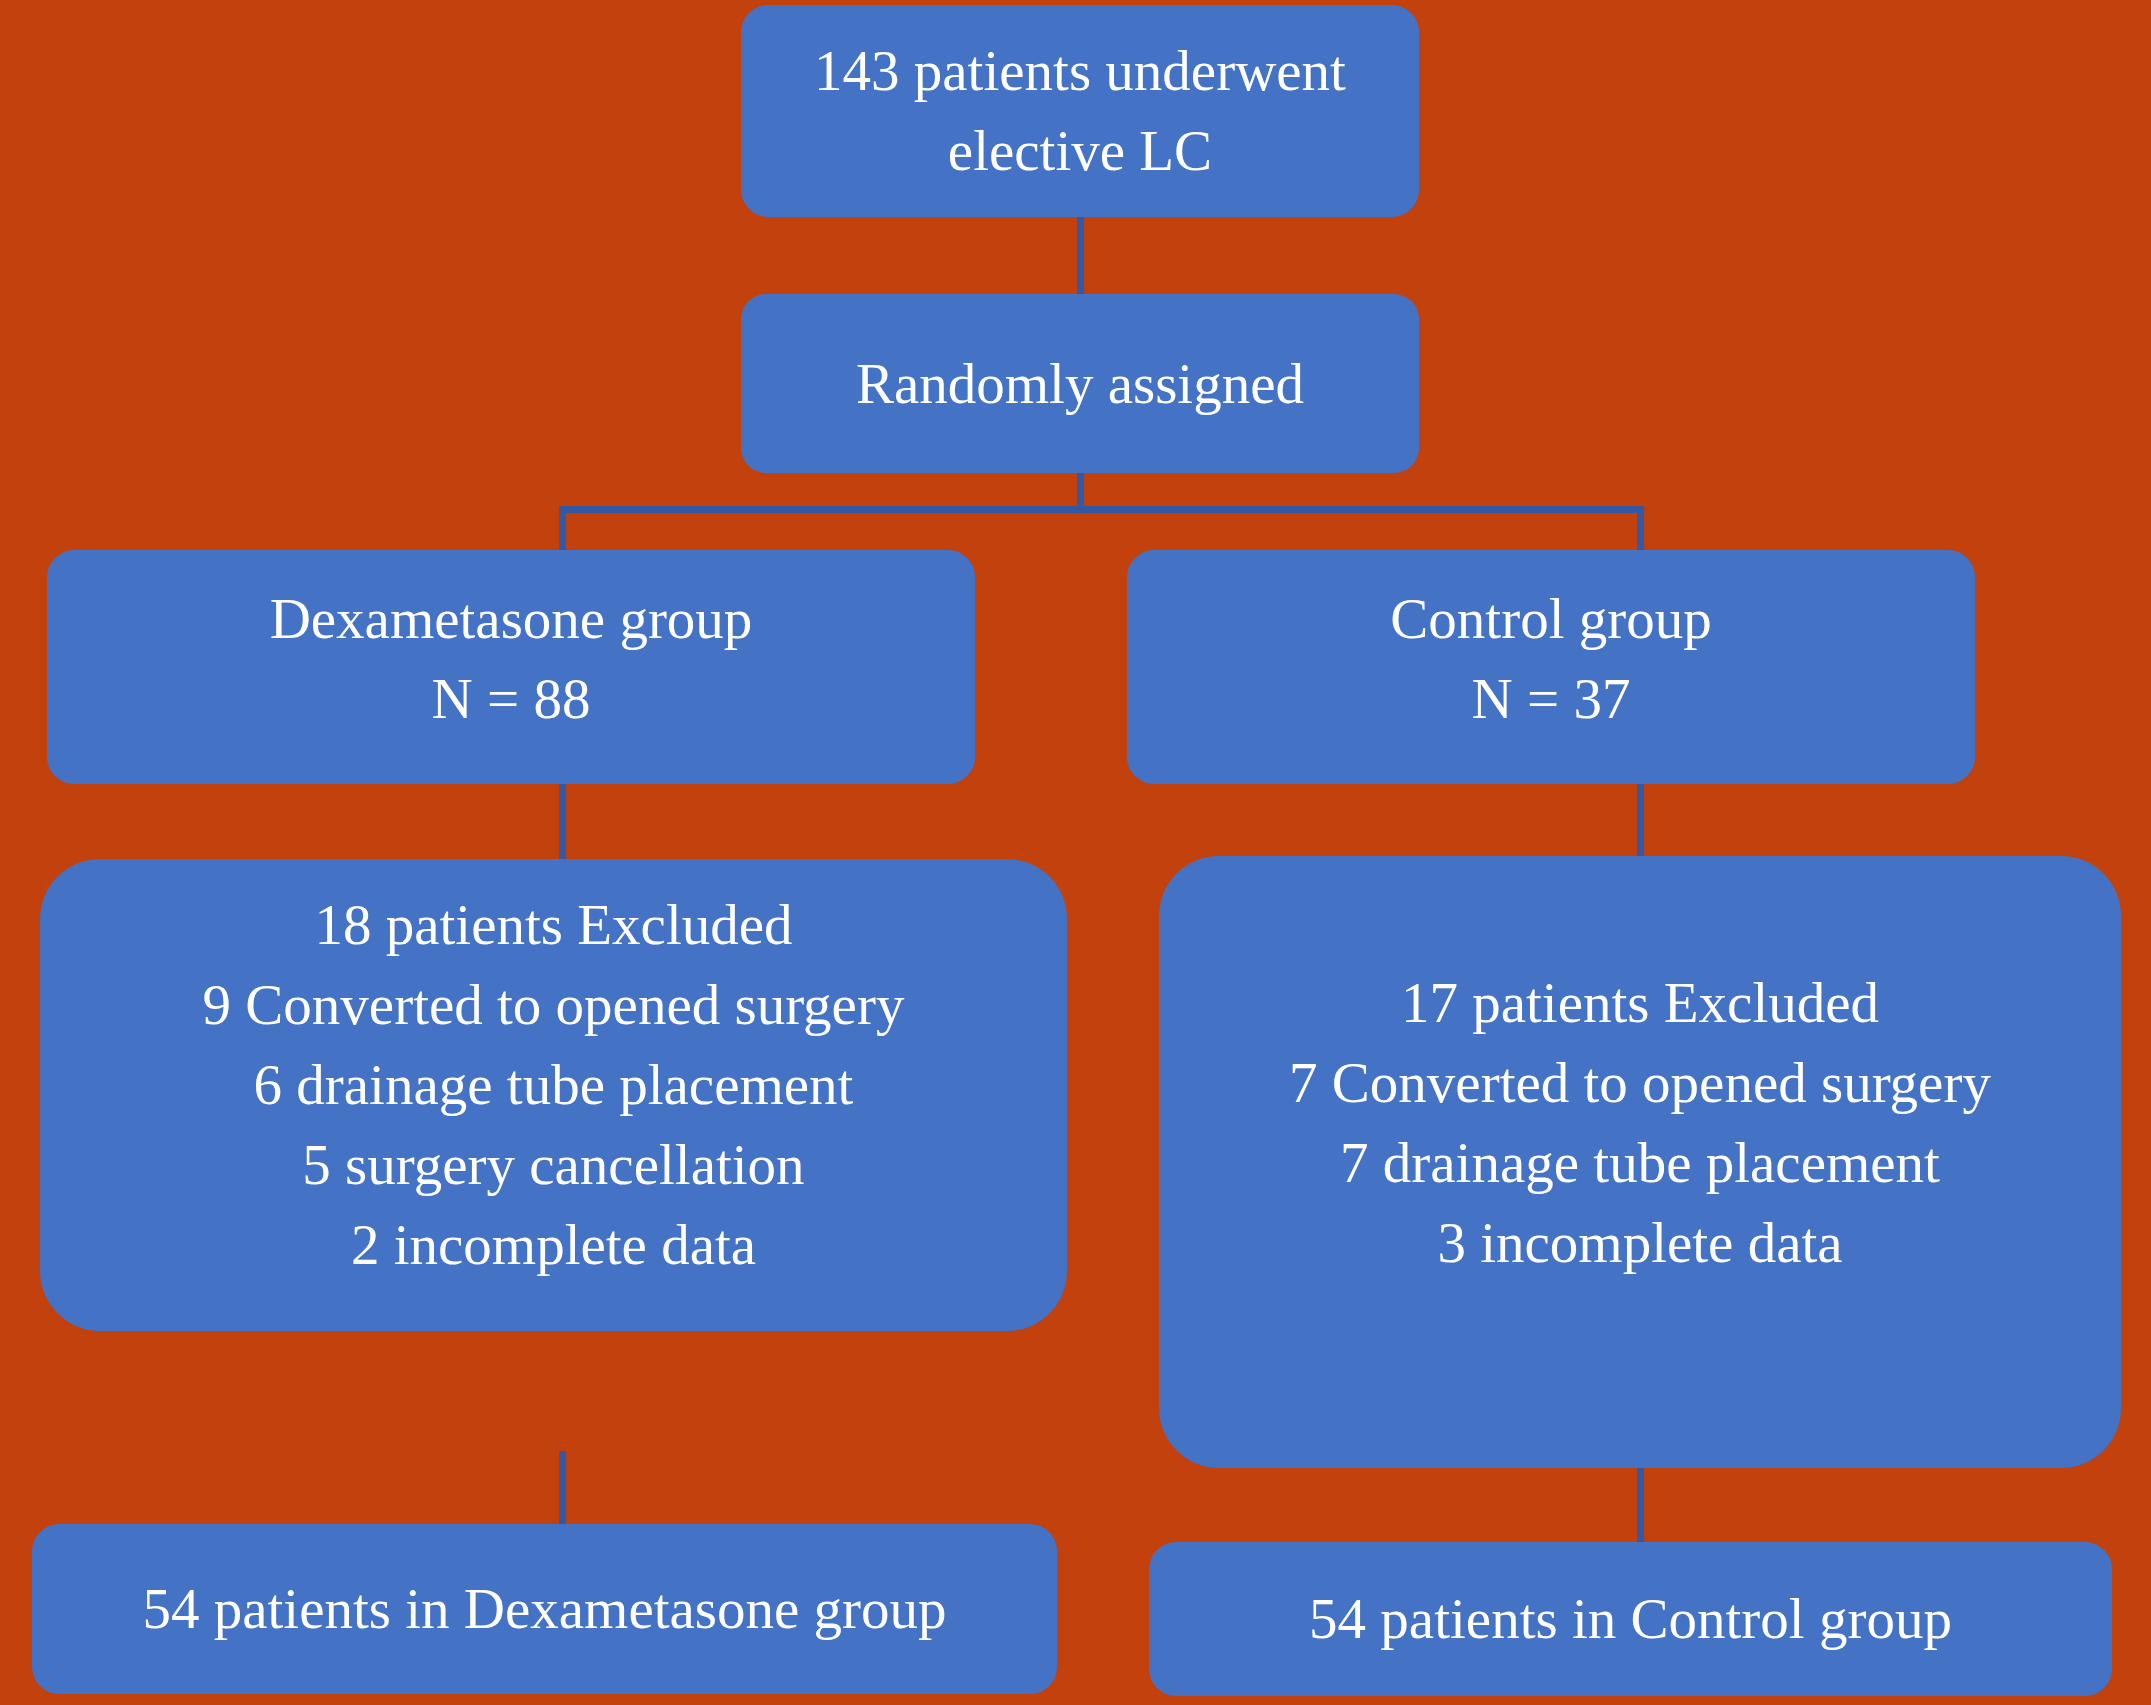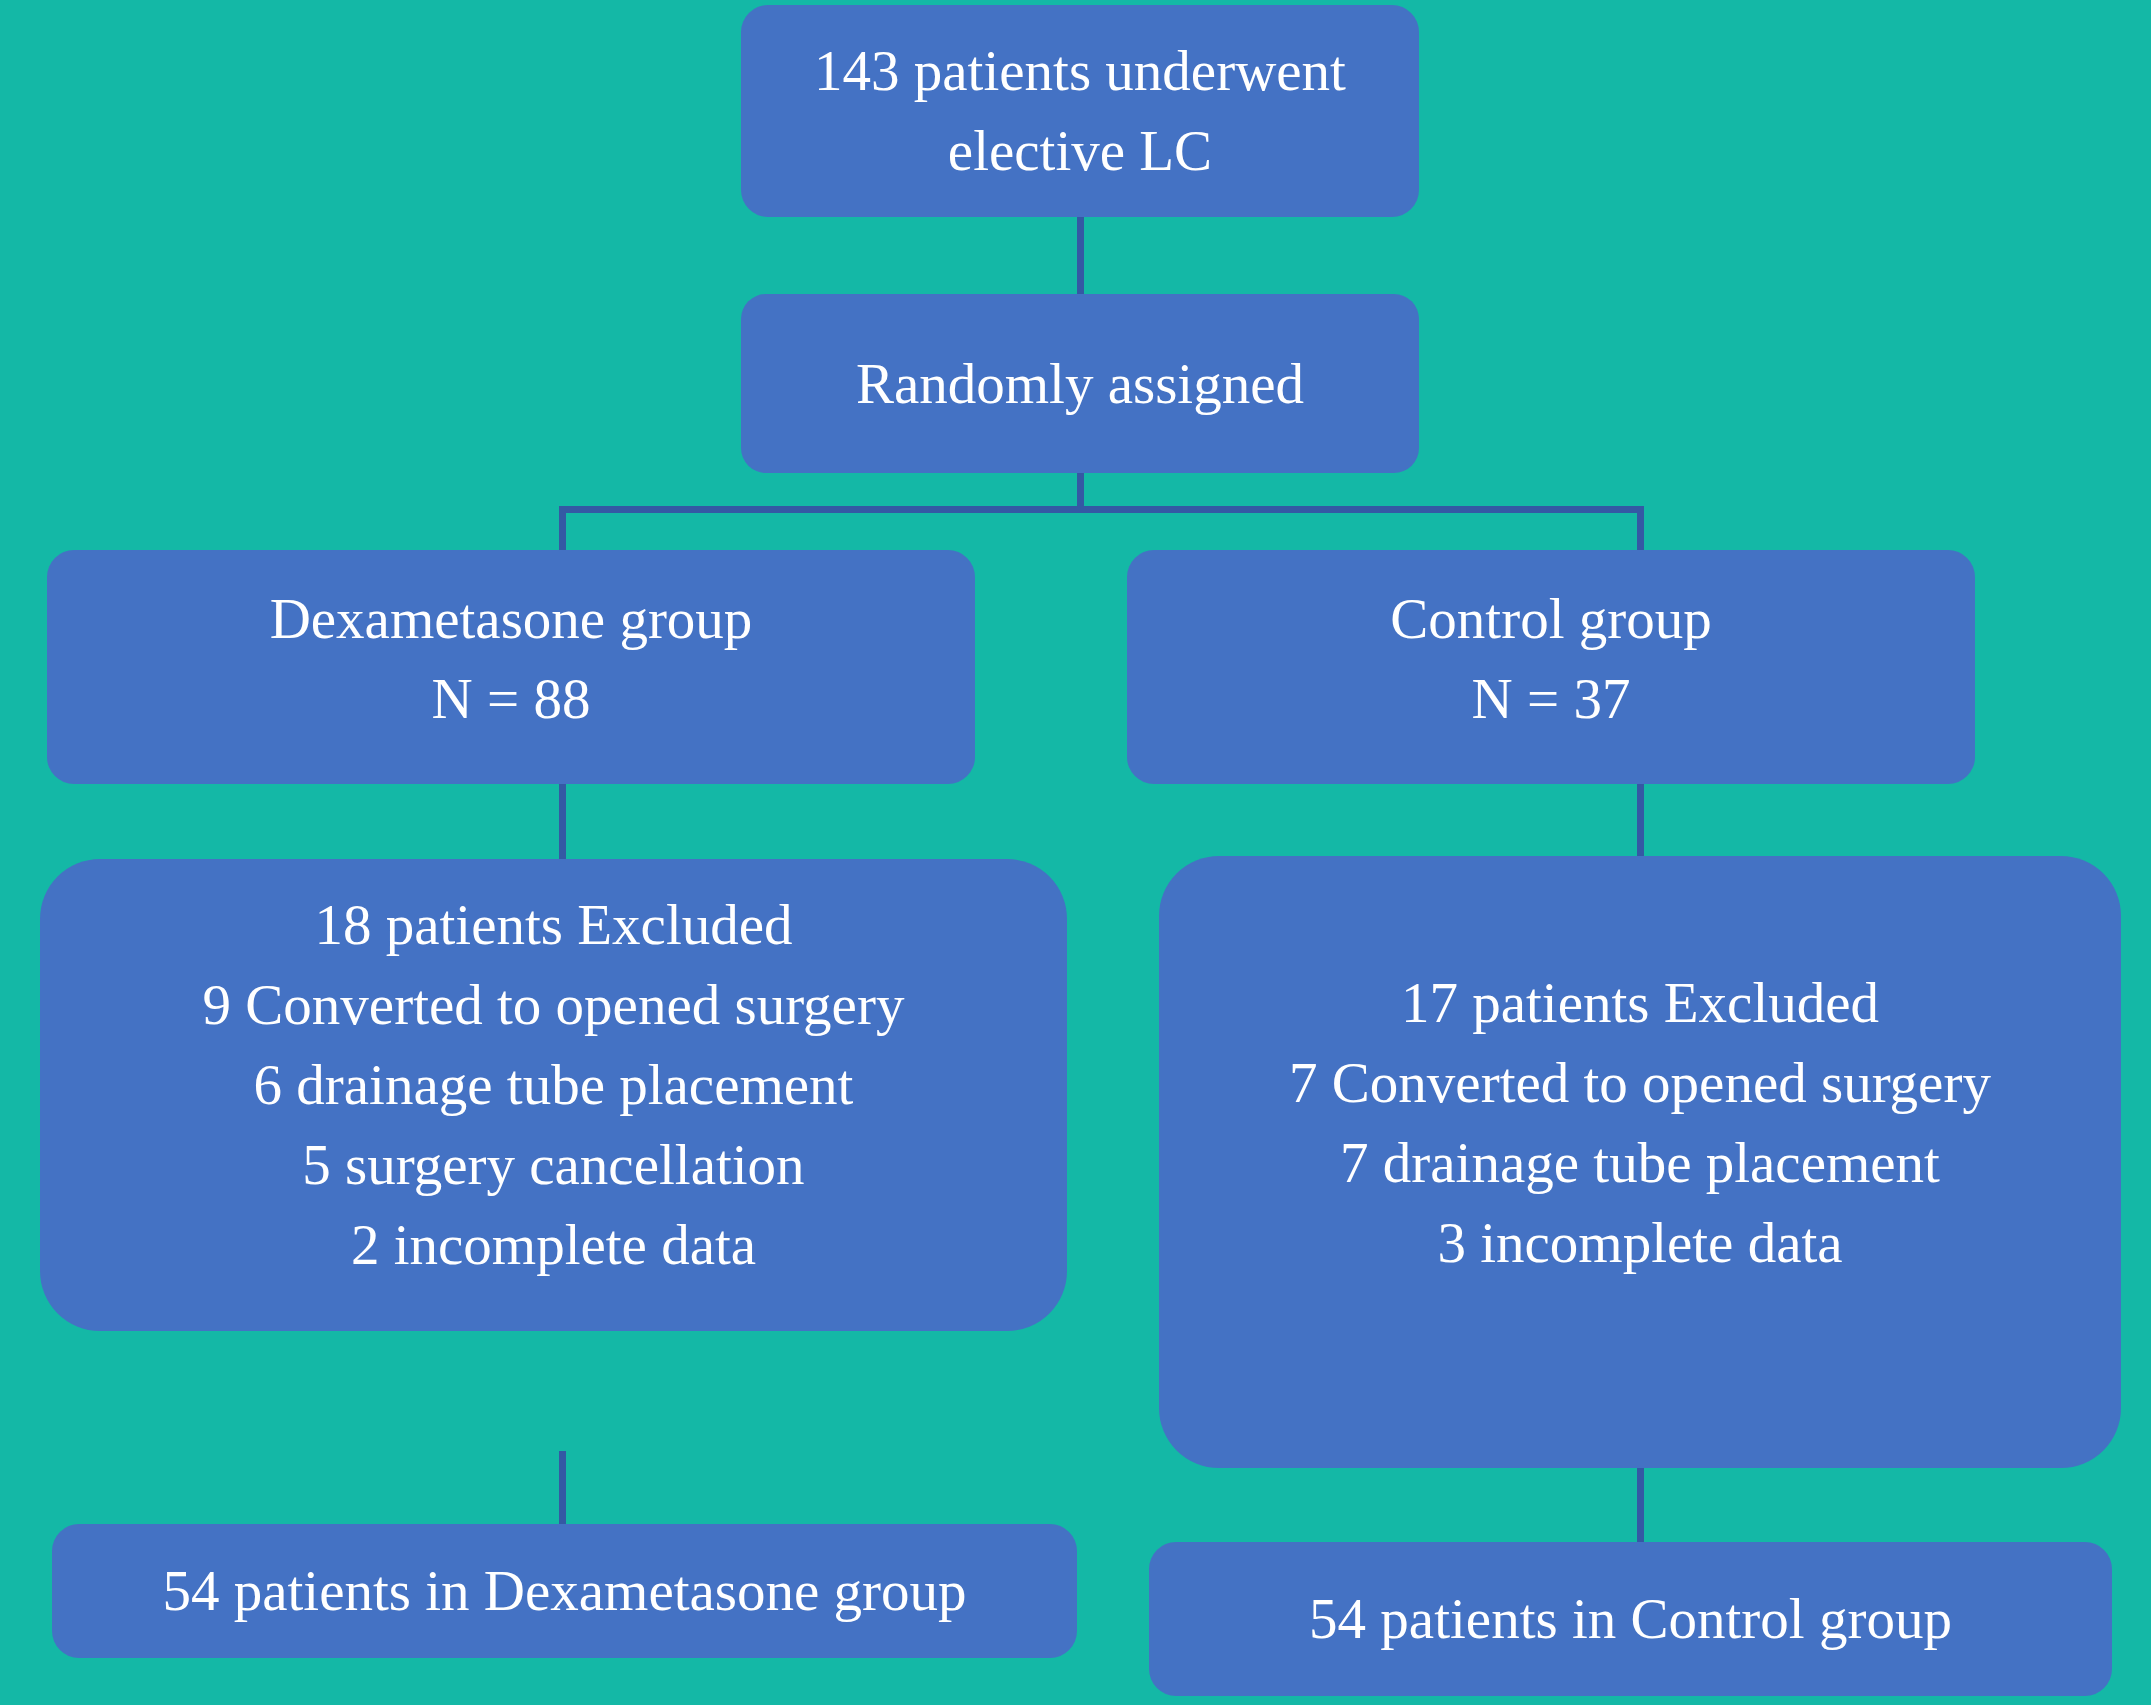--- a/index.html
+++ b/index.html
@@ -7,21 +7,21 @@
     padding: 0;
     background: #ffffff;
     width: 2151px;
     height: 1705px;
     overflow: hidden;
   }
   .diagram {
     position: relative;
     width: 2151px;
     height: 1705px;
-    background: #14b8a6;
+    background: #c2410c;
     font-family: "Liberation Serif", "DejaVu Serif", serif;
   }
   .box {
     position: absolute;
     background: var(--box-fill, #4472C4);
     color: var(--text-color, #ffffff);
     border-radius: 27px;
     display: flex;
     flex-direction: column;
     justify-content: center;
@@ -38,21 +38,21 @@
     position: absolute;
     background: var(--conn-color, #3459A4);
   }
   
   #box-enrollment      { left: 741px;  top: 5px;    width: 678px;  height: 212px; }
   #box-randomized      { left: 741px;  top: 294px;  width: 678px;  height: 179px; border-radius: 25px; }
   #box-dexa-group      { left: 47px;   top: 550px;  width: 928px; height: 234px; padding-bottom: 16px; }
   #box-control-group   { left: 1127px; top: 550px;  width: 848px; height: 234px; padding-bottom: 16px; }
   #box-dexa-excluded   { left: 40px;   top: 859px;  width: 1027px; height: 472px; border-radius: 60px; padding-bottom: 20px; }
   #box-control-excluded{ left: 1159px; top: 856px;  width: 962px;  height: 612px; border-radius: 60px; padding-bottom: 78px; }
-  #box-dexa-final      { left: 52px;   top: 1524px; width: 1025px; height: 134px; }
+  #box-dexa-final      { left: 32px;   top: 1524px; width: 1025px; height: 170px; }
   #box-control-final   { left: 1149px; top: 1542px; width: 963px;  height: 154px; }
   
   #conn-top        { left: 1077px; top: 217px;  width: 7px;    height: 78px; }
   #conn-riser      { left: 1077px; top: 473px;  width: 7px;    height: 40px; }
   #conn-branch     { left: 559px;  top: 506px;  width: 1085px; height: 7px;  }
   #conn-drop-left  { left: 559px;  top: 506px;  width: 7px;    height: 45px; }
   #conn-drop-right { left: 1637px; top: 506px;  width: 7px;    height: 45px; }
   #conn-dexa-1     { left: 559px;  top: 784px;  width: 7px;    height: 76px; }
   #conn-control-1  { left: 1637px; top: 784px;  width: 7px;    height: 73px; }
   #conn-dexa-2     { left: 559px;  top: 1451px; width: 7px;    height: 75px; }

